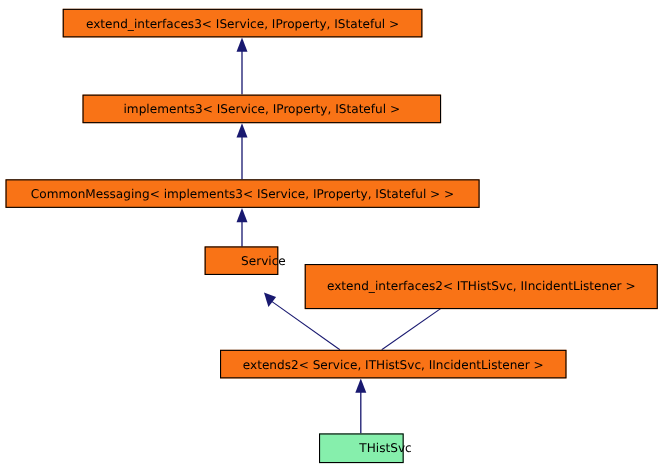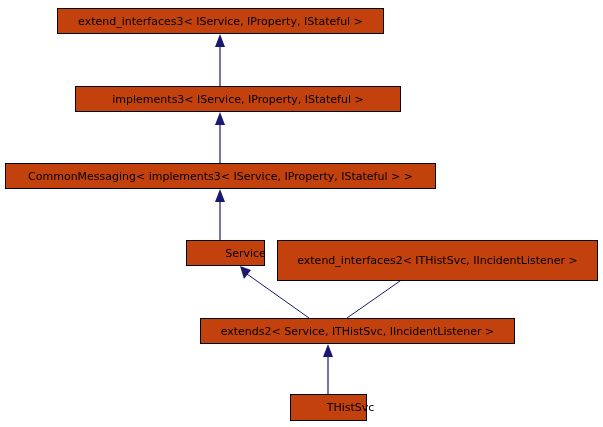--- a/index.html
+++ b/index.html
@@ -1,21 +1,21 @@
 <!DOCTYPE html>
 <html><head>
 <meta charset="utf-8">
 <style>
   html, body { margin: 0; padding: 0; background: #ffffff; }
   body { width: 603px; height: 427px; position: relative; overflow: hidden;
          font-family: "DejaVu Sans", "Liberation Sans", sans-serif; }
   .node { position: absolute; box-sizing: border-box; border: 1px solid #000000;
-          background: #c2410c; font-size: 11px; color: #000000;
+          background: #f97316; font-size: 11px; color: #000000;
           display: flex; align-items: center; justify-content: center; white-space: nowrap; }
-  .node.current { background: #c2410c; padding-left: 44px; }
+  .node.current { background: #86efac; padding-left: 44px; }
   svg.edges { position: absolute; left: 0; top: 0; }
 </style>
 </head>
 <body>
 
 <svg class="edges" width="603" height="427">
   <defs>
     <marker id="arrow" markerWidth="10" markerHeight="14" refX="5" refY="13" orient="auto" markerUnits="userSpaceOnUse" viewBox="0 0 10 14">
       <path d="M0,14 L5,0 L10,14 Z" fill="#191970" transform="rotate(0)"></path>
     </marker>
@@ -57,21 +57,21 @@
 </div>
 
 <div class="node" style="left:75px;top:86px;width:326px;height:26px;">
   <span>implements3&lt; IService, IProperty, IStateful &gt;</span>
 </div>
 
 <div class="node" style="left:5px;top:163px;width:431px;height:26px;">
   <span>CommonMessaging&lt; implements3&lt; IService, IProperty, IStateful &gt; &gt;</span>
 </div>
 
-<div class="node" style="left:186px;top:240px;width:79px;height:26px;padding-left:40px;">
+<div class="node" style="left:186px;top:224px;width:67px;height:26px;padding-left:40px;">
   <span>Service</span>
 </div>
 
 <div class="node" style="left:277px;top:240px;width:321px;height:41px;">
   <span>extend_interfaces2&lt; ITHistSvc, IIncidentListener &gt;</span>
 </div>
 
 <div class="node" style="left:172px;top:318px;width:315px;height:26px;margin-left:28px;">
   <span>extends2&lt; Service, ITHistSvc, IIncidentListener &gt;</span>
 </div>

